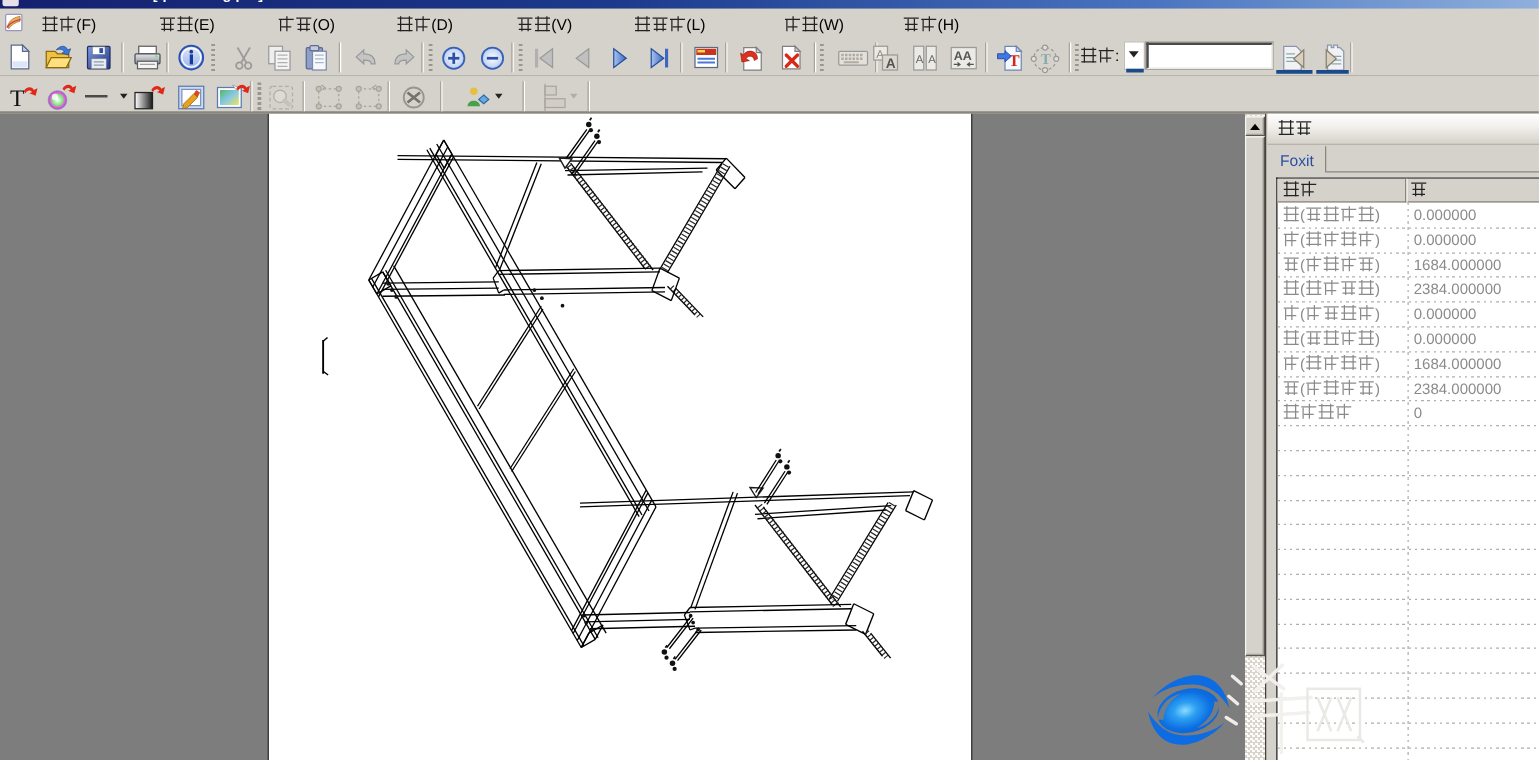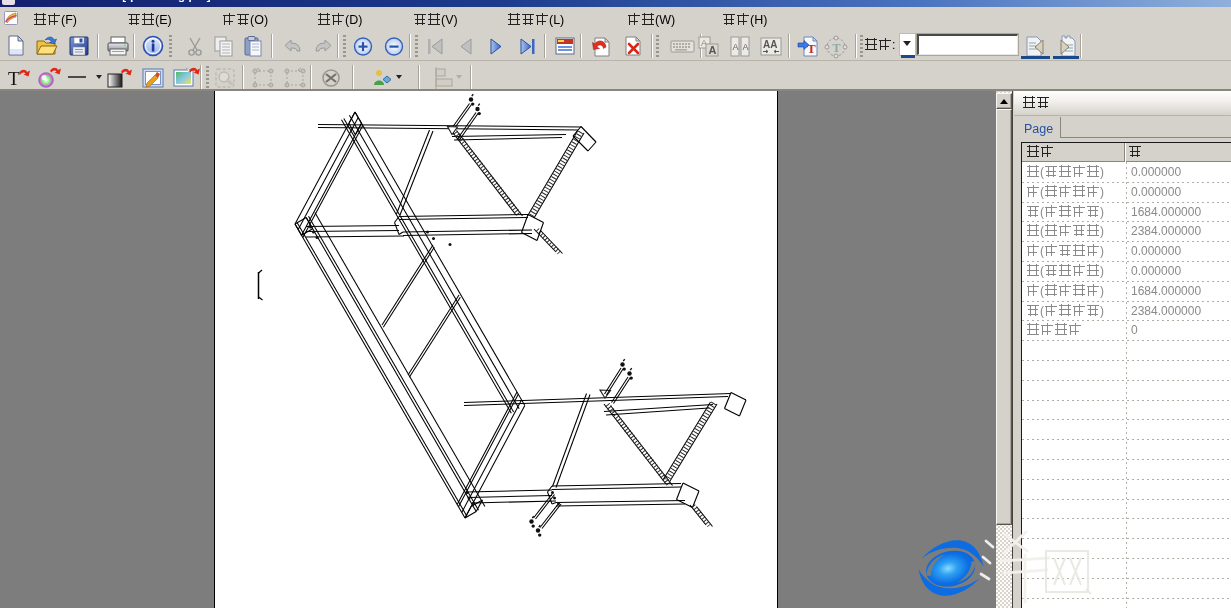--- a/index.html
+++ b/index.html
@@ -616,21 +616,21 @@
 <div class="abs" style="left:996px;top:92px;width:16px;height:516px;background:repeating-conic-gradient(#fdfcfa 0 25%,#d8d4cc 0 50%) 0 0/4px 4px">
  <div class="abs" style="left:0;top:1px;width:16px;height:16px;background:#d5d2cb;border:1px solid;border-color:#f8f6f2 #5a5750 #5a5750 #f8f6f2;box-shadow:inset -1px -1px 0 #a8a49c"></div>
  <div class="abs" style="left:4px;top:7px;width:0;height:0;border:4px solid transparent;border-bottom:5px solid #000;margin-top:-4px"></div>
  <div class="abs" style="left:0;top:17px;width:16px;height:416px;background:#d5d2cb;border:1px solid;border-color:#f8f6f2 #5a5750 #5a5750 #f8f6f2;box-shadow:inset -1px -1px 0 #a8a49c"></div>
 </div>
 
 <div class="abs" id="panel" style="left:1012px;top:91px;width:219px;height:517px;background:#d5d2cb;border-left:1px solid #45423c">
  <div class="abs" style="left:1px;top:0;width:218px;height:25px;background:linear-gradient(180deg,#fdfdfc 0%,#f2f0ec 40%,#d5d2cb 100%);border-top:1px solid #fff;border-bottom:1px solid #b8b4ac"></div>
  <div class="abs" style="left:9px;top:5px;font-size:12.5px;color:#000"><i class="c"></i><i class="e"></i></div>
  <div class="abs" style="left:2px;top:26px;width:46px;height:21px;background:#d5d2cb;border-right:1px solid #8a867e"></div>
- <div class="abs" style="left:11px;top:31px;font-size:12.5px;color:#2a50a0">Page</div>
+ <div class="abs" style="left:11px;top:31px;font-size:12.5px;color:#2a50a0">Foxit</div>
  <div class="abs" style="left:48px;top:46px;width:171px;height:1px;background:#8a867e"></div>
 
  <div class="abs" style="left:8px;top:51px;width:211px;height:466px;background:#fff;border-left:1.2px solid #1a1a1a;border-top:1.2px solid #1a1a1a">
   <div class="abs" style="left:0;top:0;width:211px;height:19px;background:#d5d2cb;border-bottom:1px solid #8a867e">
     <div class="abs" style="left:4px;top:2px;font-size:12.5px;color:#000"><i class="c"></i><i class="d"></i></div>
     <div class="abs" style="left:106px;top:2px;font-size:12.5px;color:#000"><i class="e"></i></div>
     <div class="abs" style="left:102px;top:0;width:2px;height:19px;border-left:1px solid #8a867e;border-right:1px solid #fff"></div>
   </div>
   <div class="abs gc" id="rows" style="left:0;top:19px;width:211px;height:447px;overflow:hidden;font-size:12px;color:#8a8a8a">
           <div class="abs" style="left:0;top:0.0px;width:211px;height:19.8px">

